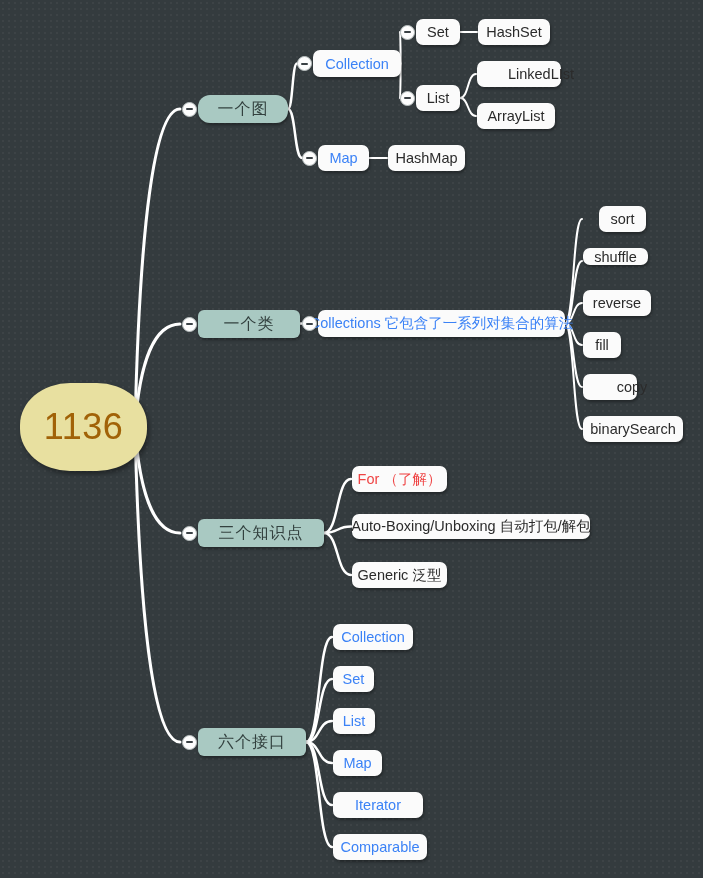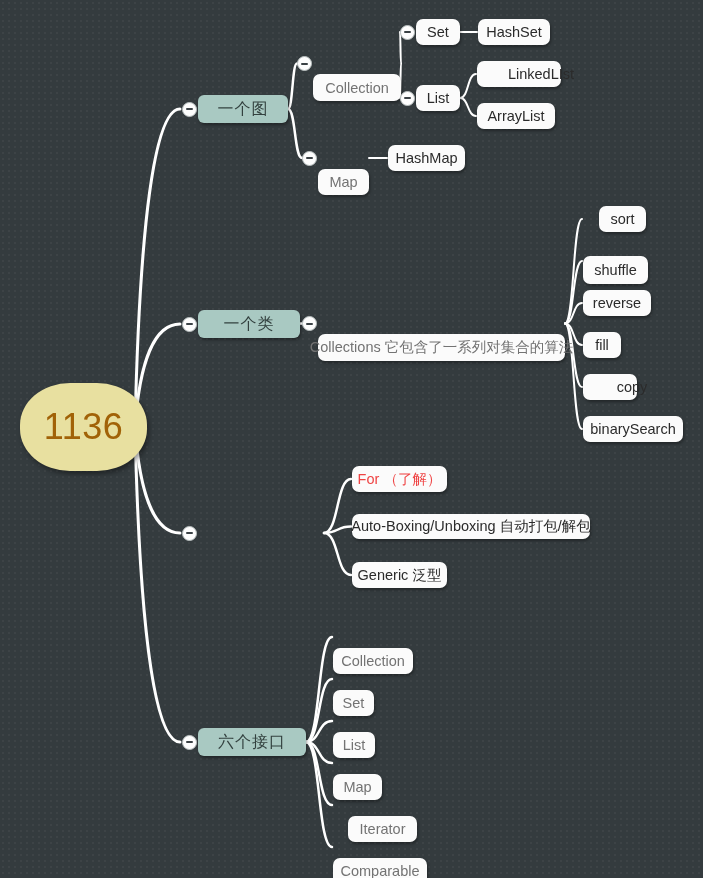--- a/index.html
+++ b/index.html
@@ -52,21 +52,21 @@
     font-size: 16px;
     border-radius: 6px;
     letter-spacing: 1px;
   }
   .node-leaf {
     background: #fbfbfb;
     color: #2b2b2b;
     font-size: 14.5px;
     border-radius: 7px;
   }
-  .node-leaf.red   { color: #737373; margin-top: 24px; }
+  .node-leaf.red   { color: #3b82f6; }
   .node-leaf.blue  { color: #ef4444; }
   .node-leaf.dark  { color: #2b2b2b; }
 
   .collapse {
     position: absolute;
     width: 15px;
     height: 15px;
     border-radius: 50%;
     background: #fdfdfd;
     border: 1px solid #b9c0c0;
@@ -116,21 +116,21 @@
       <path d="M306,742 C320.3,742 317.7,637 332,637" fill="none" stroke="#ffffff" stroke-width="2.5" stroke-linecap="round"></path>
       <path d="M306,742 C320.3,742 317.7,679 332,679" fill="none" stroke="#ffffff" stroke-width="2.5" stroke-linecap="round"></path>
       <path d="M306,742 C320.3,742 317.7,721 332,721" fill="none" stroke="#ffffff" stroke-width="2.5" stroke-linecap="round"></path>
       <path d="M306,742 C320.3,742 317.7,763 332,763" fill="none" stroke="#ffffff" stroke-width="2.5" stroke-linecap="round"></path>
       <path d="M306,742 C320.3,742 317.7,805 332,805" fill="none" stroke="#ffffff" stroke-width="2.5" stroke-linecap="round"></path>
       <path d="M306,742 C320.3,742 317.7,847 332,847" fill="none" stroke="#ffffff" stroke-width="2.5" stroke-linecap="round"></path>
     </svg>
 <div class="node node-root" style="left: 20px; top: 383px; width: 127px; height: 88px;">
       <span>1136</span>
     </div>
-    <div class="node node-branch" style="left: 198px; top: 95px; width: 90px; height: 28px;">
+    <div class="node node-branch" style="left: 198px; top: 95px; width: 90px; height: 28px; border-radius: 12px;">
       <span>一个图</span>
     </div>
     <div class="collapse" style="left: 182px; top: 101.5px;"></div>
     <div class="node node-leaf red" style="left: 313px; top: 50px; width: 88px; height: 27px;">
       <span>Collection</span>
     </div>
     <div class="collapse" style="left: 297px; top: 56px;"></div>
     <div class="node node-leaf dark" style="left: 416px; top: 19px; width: 44px; height: 26px;">
       <span>Set</span>
     </div>
@@ -159,34 +159,37 @@
       <span>一个类</span>
     </div>
     <div class="collapse" style="left: 182px; top: 316.5px;"></div>
     <div class="node node-leaf red" style="left: 318px; top: 310px; width: 247px; height: 27px;">
       <span>Collections 它包含了一系列对集合的算法</span>
     </div>
     <div class="collapse" style="left: 302px; top: 316px;"></div>
     <div class="node node-leaf dark" style="left: 583px; top: 206px; width: 47px; height: 26px; margin-left: 16px;">
       <span>sort</span>
     </div>
-    <div class="node node-leaf dark" style="left: 583px; top: 248px; width: 65px; height: 28px; margin-top: 8px;">
+    <div class="node node-leaf dark" style="left: 583px; top: 248px; width: 65px; height: 17px;">
       <span>shuffle</span>
     </div>
     <div class="node node-leaf dark" style="left: 583px; top: 290px; width: 68px; height: 26px;">
       <span>reverse</span>
     </div>
     <div class="node node-leaf dark" style="left: 583px; top: 332px; width: 38px; height: 26px;">
       <span>fill</span>
     </div>
     <div class="node node-leaf dark" style="left: 583px; top: 374px; width: 54px; height: 26px; padding-left: 44px;">
       <span>copy</span>
     </div>
     <div class="node node-leaf dark" style="left: 583px; top: 416px; width: 100px; height: 26px;">
       <span>binarySearch</span>
+    </div>
+    <div class="node node-branch" style="left: 198px; top: 519px; width: 126px; height: 28px;">
+      <span>三个知识点</span>
     </div>
     <div class="collapse" style="left: 182px; top: 525.5px;"></div>
     <div class="node node-leaf blue" style="left: 352px; top: 466px; width: 95px; height: 26px;">
       <span>For （了解）</span>
     </div>
     <div class="node node-leaf dark" style="left: 352px; top: 514px; width: 238px; height: 25px;">
       <span>Auto-Boxing/Unboxing 自动打包/解包</span>
     </div>
     <div class="node node-leaf dark" style="left: 352px; top: 562px; width: 95px; height: 26px;">
       <span>Generic 泛型</span>
@@ -200,19 +203,19 @@
     </div>
     <div class="node node-leaf red" style="left: 333px; top: 666px; width: 41px; height: 26px;">
       <span>Set</span>
     </div>
     <div class="node node-leaf red" style="left: 333px; top: 708px; width: 42px; height: 26px;">
       <span>List</span>
     </div>
     <div class="node node-leaf red" style="left: 333px; top: 750px; width: 49px; height: 26px;">
       <span>Map</span>
     </div>
-    <div class="node node-leaf red" style="left: 348px; top: 792px; width: 69px; height: 26px;">
+    <div class="node node-leaf red" style="left: 333px; top: 792px; width: 90px; height: 26px;">
       <span>Iterator</span>
     </div>
     <div class="node node-leaf red" style="left: 333px; top: 834px; width: 94px; height: 26px;">
       <span>Comparable</span>
     </div>
   </div>
 
 </body></html>

